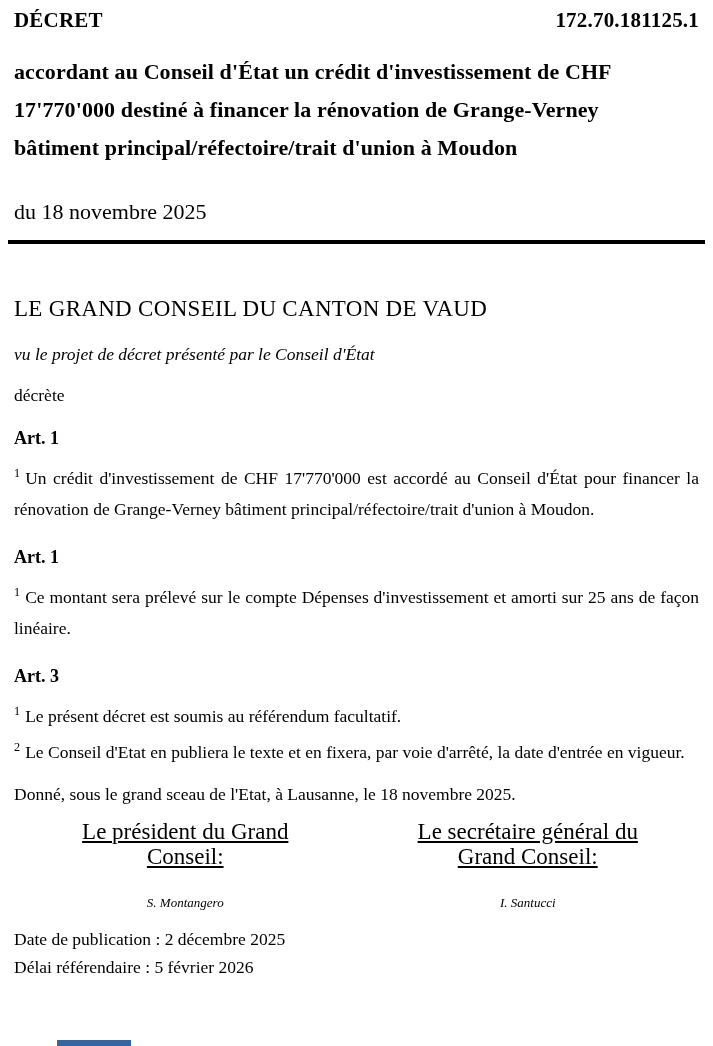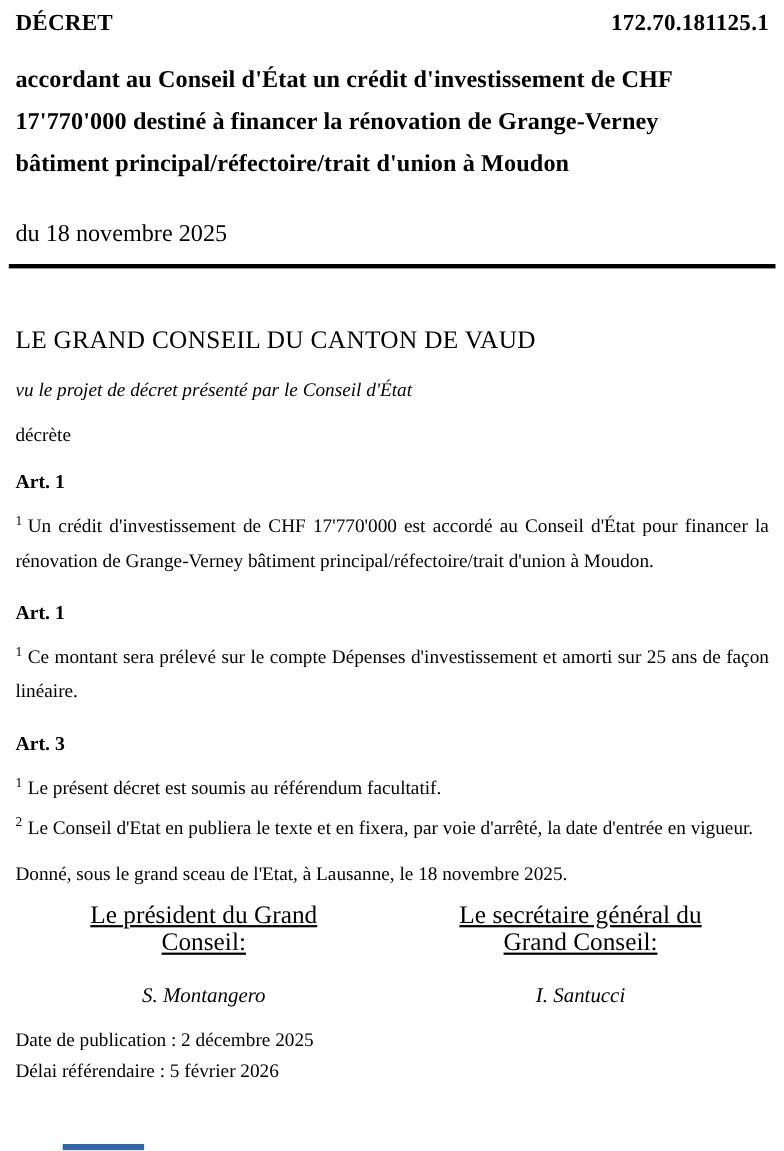--- a/index.html
+++ b/index.html
@@ -85,21 +85,21 @@
   .sig-col { text-align: center; }
   .sig-role {
     font-size: 23px;
     line-height: 25px;
     max-width: 272px;
     margin: 0 auto;
     text-decoration: underline;
   }
   .sig-name {
     margin-top: 26px;
-    font-size: 19px;
+    font-size: 13px;
     font-style: italic;
   }
   .footer-lines {
     margin-top: 14px;
     font-size: 17.5px;
     line-height: 28px;
   }
   .blue-sliver {
     position: absolute;
     left: 57px;

